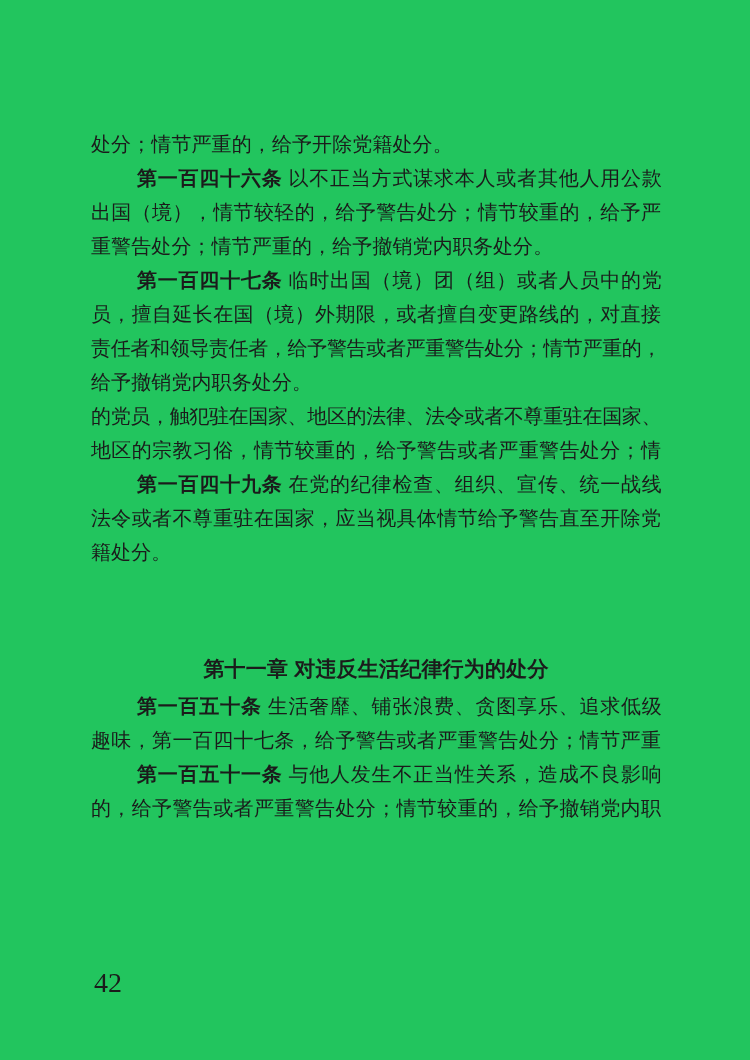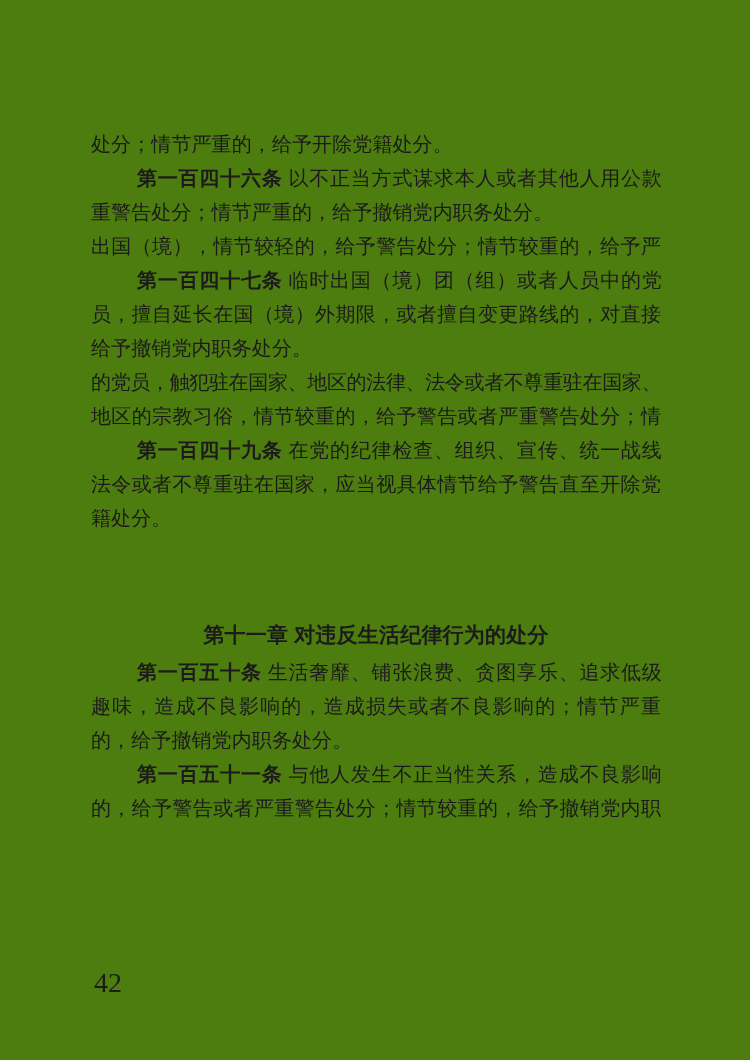--- a/index.html
+++ b/index.html
@@ -4,21 +4,21 @@
 <style>
   html, body { margin: 0; padding: 0; }
   body {
     width: 750px; height: 1060px;
     background: #ffffff;
     font-family: "Liberation Serif", "DejaVu Serif", serif;
     color: #1b1b1b;
     position: relative;
     overflow: hidden;
   }
-  .page { position: absolute; inset: 0; background: #4d7c0f; }
+  .page { position: absolute; inset: 0; background: #22c55e; }
   .column {
     position: absolute;
     left: 91px; top: 127px;
     width: 570px;
   }
   .line {
     font-size: 20px;
     line-height: 34px;
     height: 34px;
     white-space: nowrap;
@@ -58,31 +58,31 @@
     line-height: 24px;
   }
 </style>
 </head>
 <body>
 
 <div class="page">
   <div class="column">
       <div class="line">处分；情节严重的，给予开除党籍处分。</div>
       <div class="line fill indent has-lead"><span class="lead">第一百四十六条</span>以不正当方式谋求本人或者其他人用公款</div>
+      <div class="line fill">出国（境），情节较轻的，给予警告处分；情节较重的，给予严</div>
       <div class="line">重警告处分；情节严重的，给予撤销党内职务处分。</div>
-      <div class="line fill">出国（境），情节较轻的，给予警告处分；情节较重的，给予严</div>
       <div class="line fill indent has-lead"><span class="lead">第一百四十七条</span>临时出国（境）团（组）或者人员中的党</div>
       <div class="line fill">员，擅自延长在国（境）外期限，或者擅自变更路线的，对直接</div>
+      <div class="line fill tight">责任者和领导责任者，给予警告或者严重警告处分；情节严重的，</div>
       <div class="line">给予撤销党内职务处分。</div>
       <div class="line fill tight">的党员，触犯驻在国家、地区的法律、法令或者不尊重驻在国家、</div>
       <div class="line fill">地区的宗教习俗，情节较重的，给予警告或者严重警告处分；情</div>
       <div class="line fill indent has-lead"><span class="lead">第一百四十九条</span>在党的纪律检查、组织、宣传、统一战线</div>
       <div class="line fill">法令或者不尊重驻在国家，应当视具体情节给予警告直至开除党</div>
       <div class="line">籍处分。</div>
       <div class="heading">第十一章 对违反生活纪律行为的处分</div>
       <div class="line fill indent has-lead"><span class="lead">第一百五十条</span>生活奢靡、铺张浪费、贪图享乐、追求低级</div>
-      <div class="line fill">趣味，造成不良影响的，造成损失或者不良影响的；情节严重</div>
-      <div class="line">的，给予撤销党内职务处分。</div>
+      <div class="line fill">趣味，第一百四十七条，给予警告或者严重警告处分；情节严重</div>
       <div class="line fill indent has-lead"><span class="lead">第一百五十一条</span>与他人发生不正当性关系，造成不良影响</div>
       <div class="line fill">的，给予警告或者严重警告处分；情节较重的，给予撤销党内职</div>
     </div>
   <div class="footer">42</div>
 </div>
 
 </body></html>

